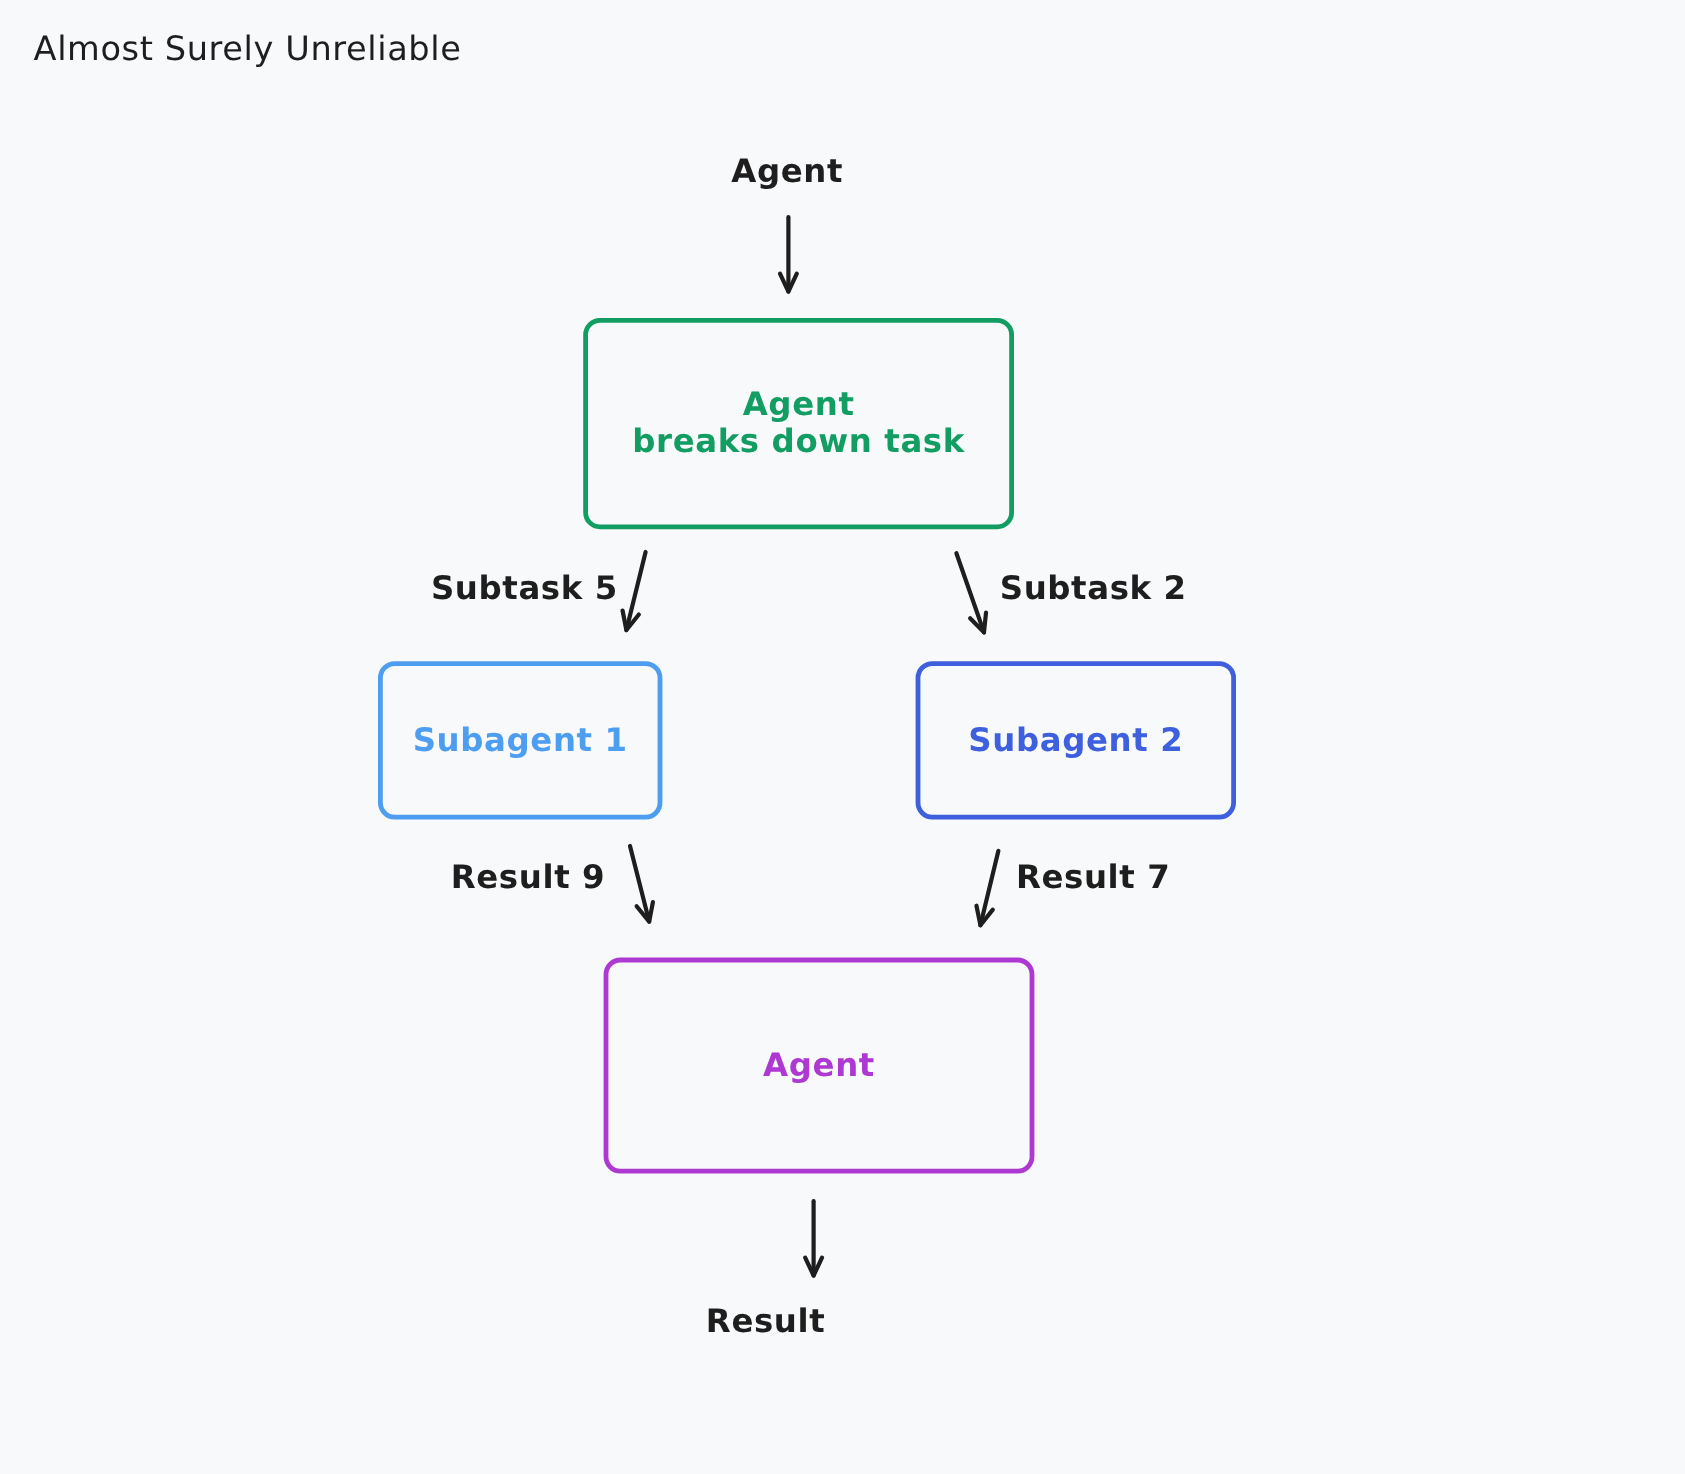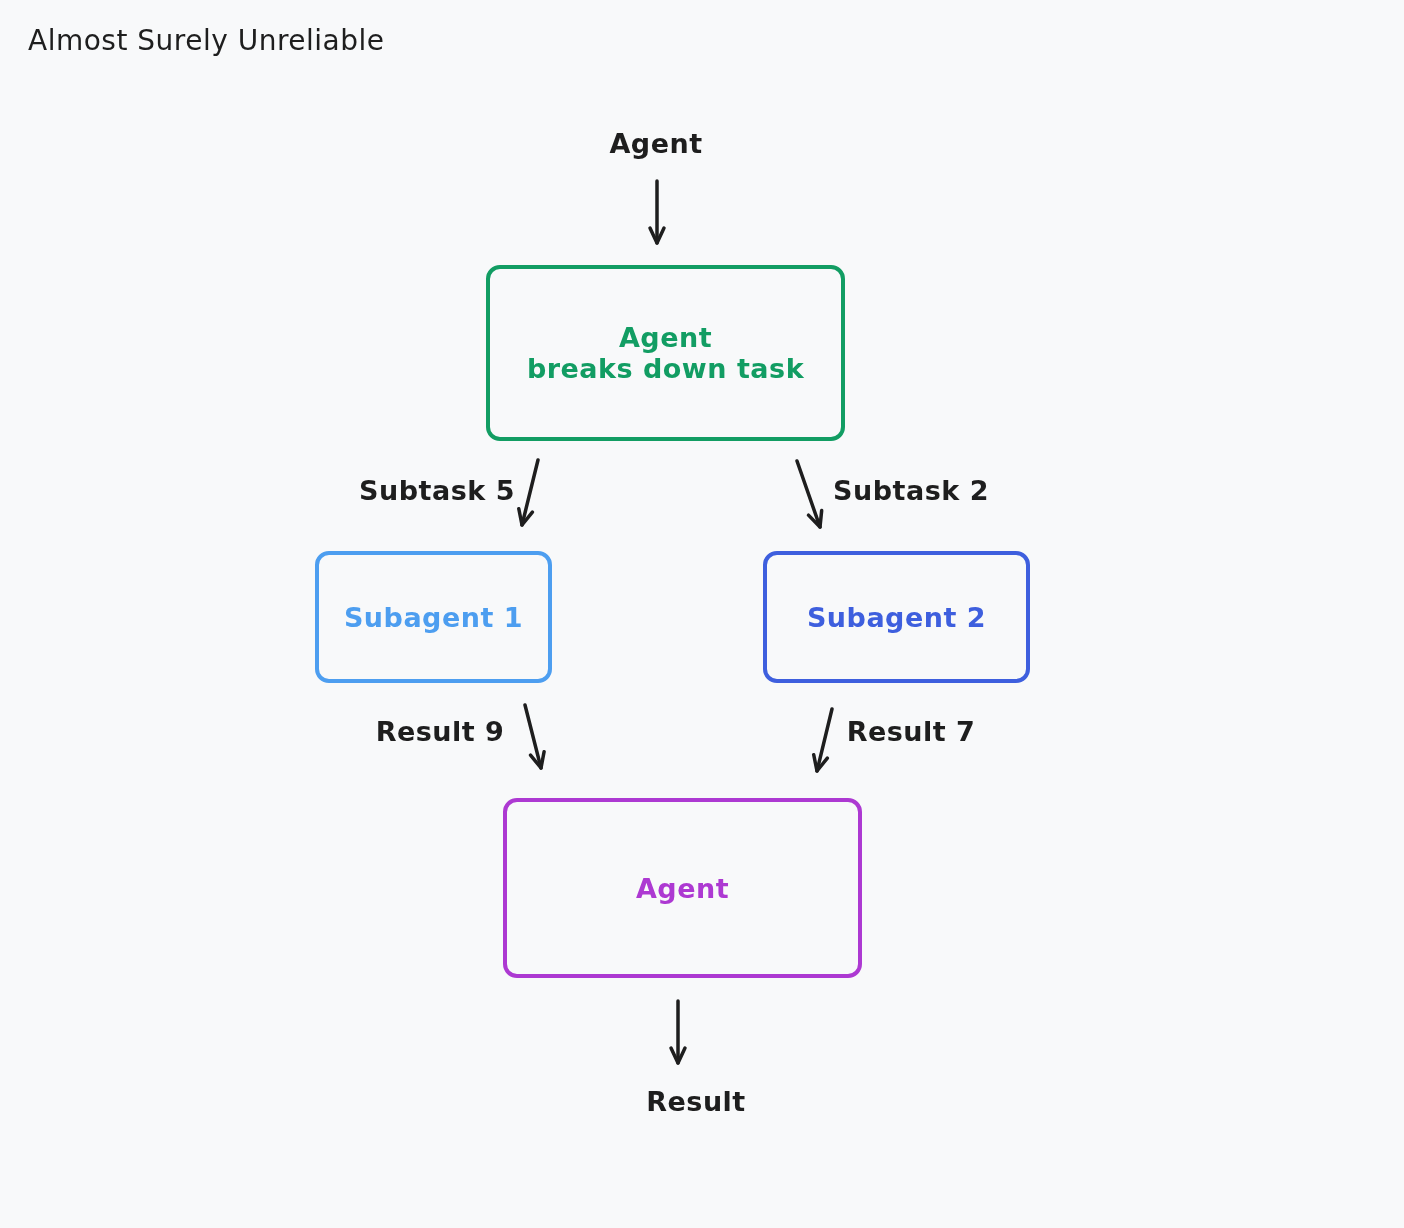--- a/index.html
+++ b/index.html
@@ -32,21 +32,21 @@
     font-weight: 700;
     color: var(--ink, #1e1e1e);
     white-space: nowrap;
     letter-spacing: 0.5px;
   }
   .lbl-task    { left: 656px; top: 128px; }
   .lbl-sub1    { left: 437px; top: 475px; }
   .lbl-sub2    { left: 911px; top: 475px; }
   .lbl-res1    { left: 440px; top: 716px; }
   .lbl-res2    { left: 911px; top: 716px; }
-  .lbl-result  { left: 696px; top: 1086px; text-align: right; }
+  .lbl-result  { left: 638px; top: 1086px; text-align: right; }
 
   .box {
     position: absolute;
     box-sizing: border-box;
     border: 4px solid;
     border-radius: 14px;
     display: flex;
     flex-direction: column;
     align-items: center;
     justify-content: center;

